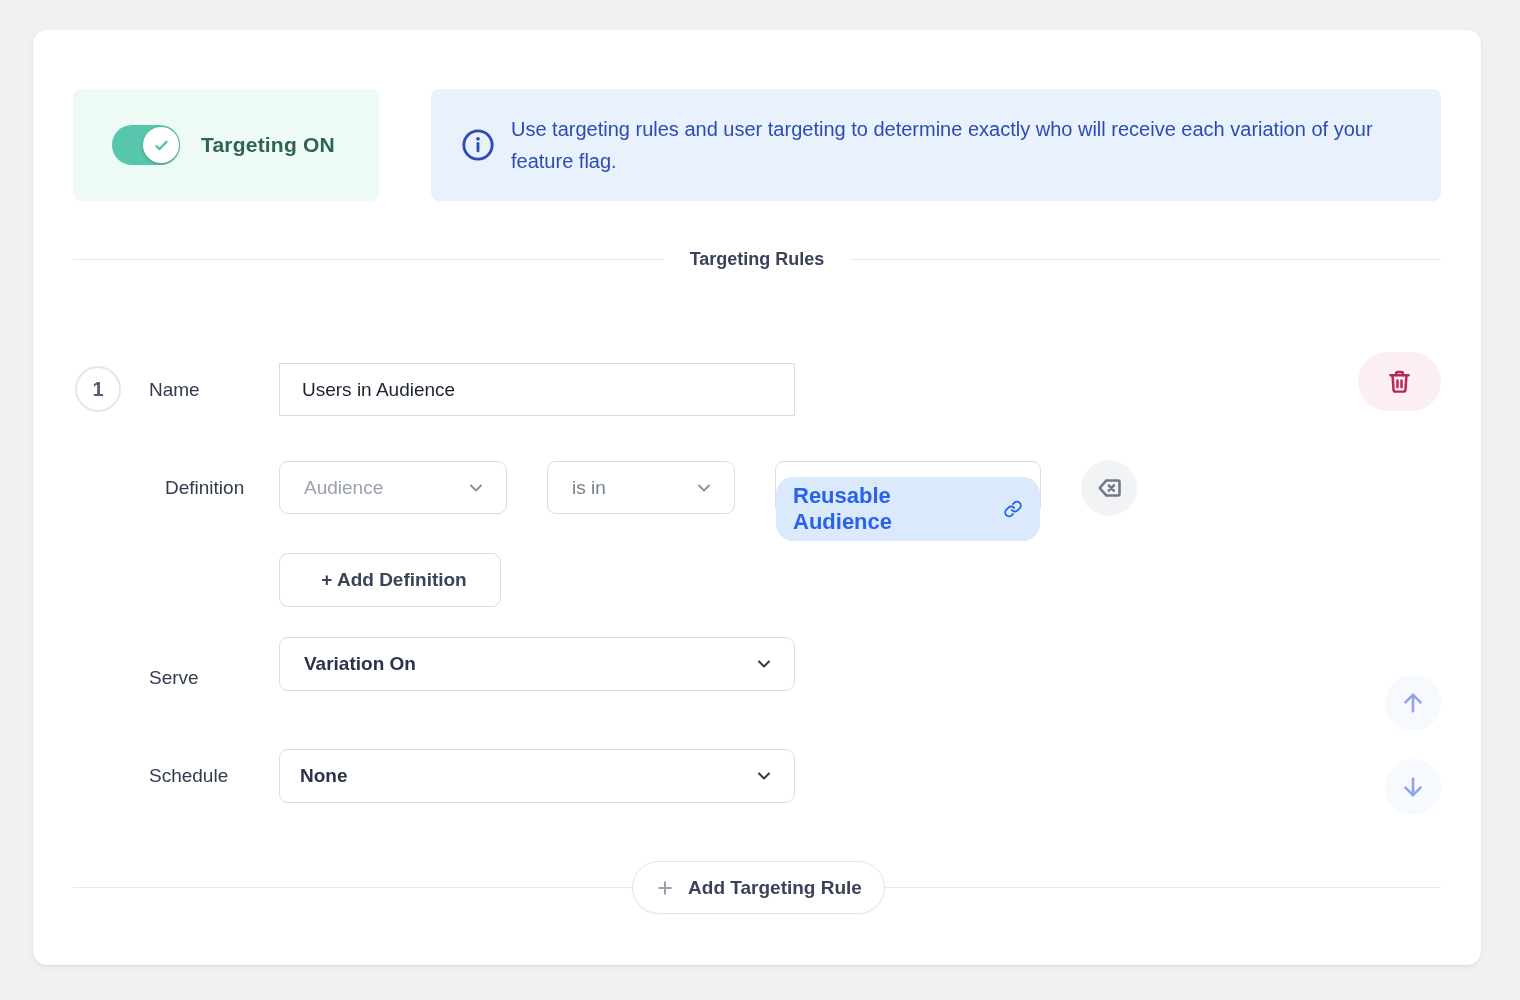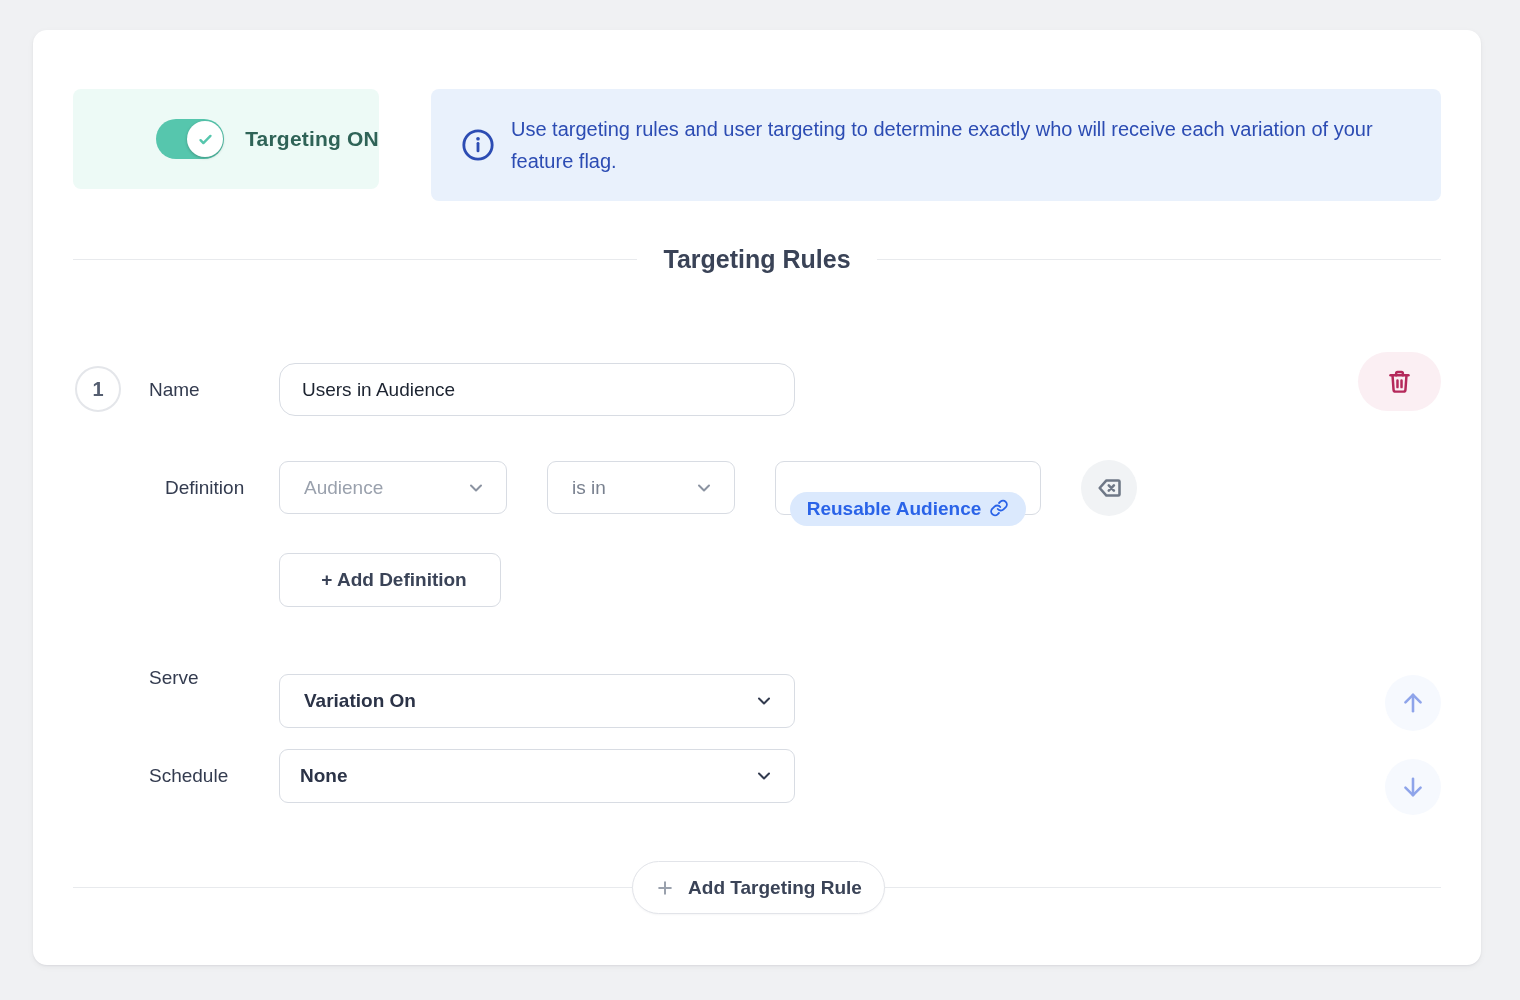--- a/index.html
+++ b/index.html
@@ -10,23 +10,23 @@
     position:relative;
     overflow:hidden;
   }
   .card {
     position:absolute; left:33px; top:30px; width:1448px; height:935px;
     background:#ffffff; border-radius:14px;
     box-shadow:0 1px 2px rgba(16,24,40,.06), 0 2px 6px rgba(16,24,40,.05);
   }
   
   .toggle-box {
-    position:absolute; left:40px; top:59px; width:306px; height:100px;
+    position:absolute; left:40px; top:59px; width:306px; height:112px;
     background:#edfaf6; border-radius:8px;
-    display:flex; align-items:center; padding-left:39px;justify-content:flex-end;
+    display:flex; align-items:center; padding-left:39px;
   }
   .toggle {
     position:relative; width:68px; height:40px; border-radius:20px;
     background:#56c6ad; cursor:pointer; flex:0 0 auto;
   }
   .toggle .knob {
     position:absolute; right:1px; top:2px; width:36px; height:36px;
     background:#fff; border-radius:50%;
     box-shadow:0 1px 3px rgba(0,0,0,.25);
     display:flex; align-items:center; justify-content:center;
@@ -49,72 +49,72 @@
   .section-header {
     position:absolute; left:40px; top:210px; width:1368px; height:38px;
     display:flex; align-items:center; justify-content:center;
   }
   .section-header::before {
     content:""; position:absolute; left:0; right:0; top:50%; height:1px;
     background:#e8eaed;
   }
   .section-title {
     position:relative; background:#fff; padding:0 26px;
-    font-size:25px; font-weight:700; color:#3a4357;
+    font-size:18px; font-weight:700; color:#3a4357;
   }
   
   .rule-number {
     position:absolute; left:42px; top:336px; width:46px; height:46px;
     border:2px solid #e4e6ea; border-radius:50%;
     display:flex; align-items:center; justify-content:center;
     font-size:20px; font-weight:600; color:#555e70; background:#fff;
   }
   .row-label {
     position:absolute; left:116px; display:flex; align-items:center;
     font-size:19px; font-weight:400; color:#333b4f;
   }
   .lbl-name     { top:333px; height:53px; }
   .lbl-def      { top:431px; height:53px;margin-left:16px; }
   .lbl-serve    { top:621px; height:54px; }
   .lbl-schedule { top:719px; height:54px; }
 
   .text-input {
     position:absolute; left:246px; top:333px; width:516px; height:53px;
-    border:1px solid #d8dce3; border-radius:16px; background:#fff;
+    border:1px solid #d8dce3; border-radius:0; background:#fff;
     font-family:"Liberation Sans", sans-serif;
     font-size:19px; color:#1c2330; padding:0 22px; outline:none;
   }
   .icon-pill-danger {
     position:absolute; left:1325px; top:322px; width:83px; height:59px;
     background:#fbeff3; border:none; border-radius:30px; cursor:pointer;
     display:flex; align-items:center; justify-content:center; color:#b5295b;
   }
   .select {
     position:absolute; height:53px; background:#fff;
     border:1px solid #d8dce3; border-radius:9px; cursor:pointer;
     display:flex; align-items:center; justify-content:space-between;
     padding:0 20px 0 24px; font-size:19px;
   }
   .sel-audience  { left:246px; top:431px; width:228px; color:#9aa1ad; }
   .sel-isin      { left:514px; top:431px; width:188px; color:#79818f; }
-  .sel-serve     { left:246px; top:644px; width:516px; height:54px; color:#2b3347; font-weight:600; }
+  .sel-serve     { left:246px; top:607px; width:516px; height:54px; color:#2b3347; font-weight:600; }
   .sel-schedule  { left:246px; top:719px; width:516px; height:54px; color:#2b3347; font-weight:600;padding-left:20px; }
   .chev { width:20px; height:20px; flex:0 0 auto; }
   .chev-gray { color:#8b93a1; }
   .chev-dark { color:#333b4f; }
 
   .audience-box {
     position:absolute; left:742px; top:431px; width:266px; height:54px;
     border:1px solid #d8dce3; border-radius:9px; background:#fff;
     display:flex; align-items:center; justify-content:center;
   }
   .audience-chip {
-    display:flex; gap:8px;
+    display:flex; align-items:center; gap:8px;
     background:#dbe9fd; border-radius:17px; padding:6px 17px;
-    color:#2a63e8; font-size:19px; font-weight:700; cursor:pointer;margin-top:41px;
+    color:#2a63e8; font-size:22px; font-weight:700; cursor:pointer;margin-top:41px;
   }
   .link-icon { width:20px; height:20px; color:#2a63e8; }
 
   .icon-circle-gray {
     position:absolute; left:1048px; top:430px; width:56px; height:56px;
     background:#f1f3f5; border:none; border-radius:50%; cursor:pointer;
     display:flex; align-items:center; justify-content:center; color:#6f7887;
   }
   .btn-outline {
     position:absolute; left:246px; top:523px; width:222px; height:54px;

